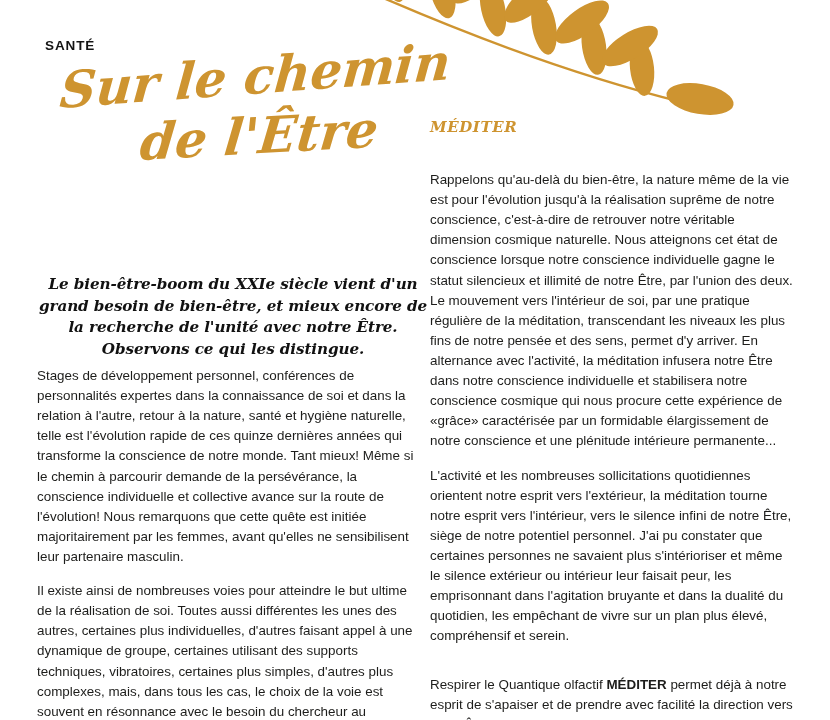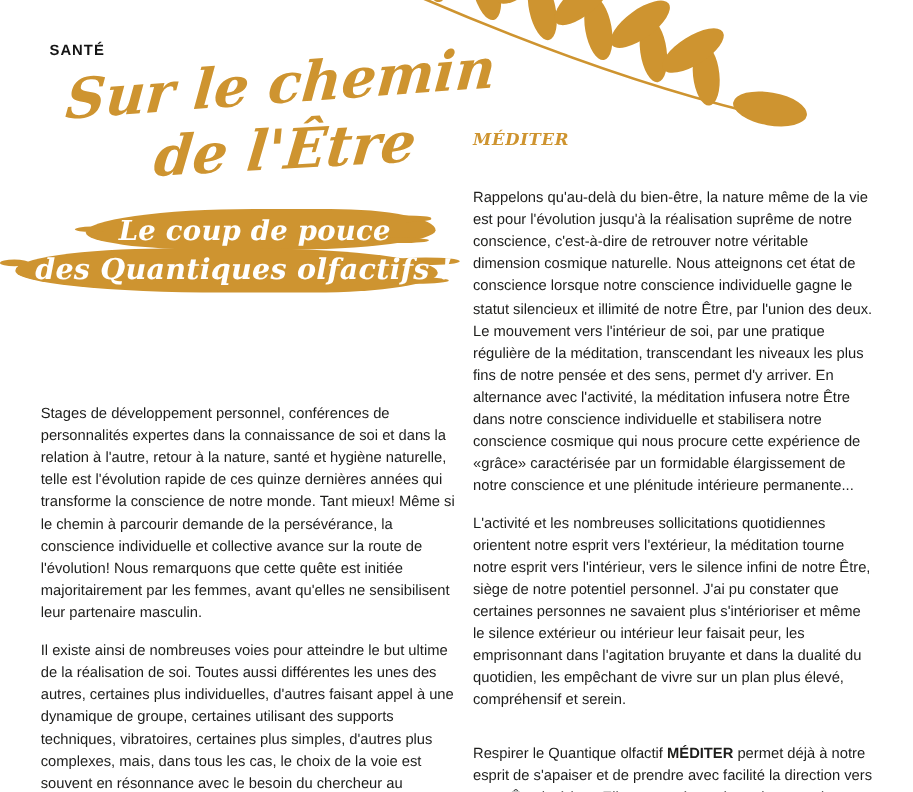--- a/index.html
+++ b/index.html
@@ -244,33 +244,22 @@
     </g>
   </svg>
 
   <div id="kicker">SANTÉ</div>
 
   <div id="headline">
     <div class="script-line l1">Sur le chemin</div>
     <div class="script-line l2">de l'Être</div>
   </div>
 
-  <div id="banner-wrap">
-    <div class="brush brush-1"></div>
-    <div class="brush brush-1b"></div>
-    <div class="brush brush-1c"></div>
-    <div class="brush brush-1d"></div>
-    <div class="brush brush-2"></div>
-    <div class="brush brush-2b"></div>
-    <div class="brush brush-2c"></div>
-    <div class="brush brush-2d"></div>
-    <div class="banner-text bt1">Le coup de pouce</div>
-    <div class="banner-text bt2">des Quantiques olfactifs !</div>
-  </div>
-
+
+  <div id="standfirst">Le bien-être-boom du XXIe siècle vient d'un grand besoin de bien-être, et mieux encore de la recherche de l'unité avec notre Être. Observons ce qui les distingue.</div>
 
   <div id="col-left" class="col">
     <p>Stages de développement personnel, conférences de personnalités expertes dans la connaissance de soi et dans la relation à l'autre, retour à la nature, santé et hygiène naturelle, telle est l'évolution rapide de ces quinze dernières années qui transforme la conscience de notre monde. Tant mieux! Même si le chemin à parcourir demande de la persévérance, la conscience individuelle et collective avance sur la route de l'évolution! Nous remarquons que cette quête est initiée majoritairement par les femmes, avant qu'elles ne sensibilisent leur partenaire masculin.</p>
     <p>Il existe ainsi de nombreuses voies pour atteindre le but ultime de la réalisation de soi. Toutes aussi différentes les unes des autres, certaines plus individuelles, d'autres faisant appel à une dynamique de groupe, certaines utilisant des supports techniques, vibratoires, certaines plus simples, d'autres plus complexes, mais, dans tous les cas, le choix de la voie est souvent en résonnance avec le besoin du chercheur au moment présent. Et elles peuvent changer sur la route du progrès, comme on peut changer de véhicule selon la nature du terrain sur lequel nous allons rouler pour avancer et évoluer au mieux.</p>
   </div>
 
   <div id="section-label">MÉDITER</div>
 
   <div id="col-right" class="col">
     <p class="tight">Rappelons qu'au-delà du bien-être, la nature même de la vie est pour l'évolution jusqu'à la réalisation suprême de notre conscience, c'est-à-dire de retrouver notre véritable dimension cosmique naturelle. Nous atteignons cet état de conscience lorsque notre conscience individuelle gagne le statut silencieux et illimité de notre Être, par l'union des deux.</p>

